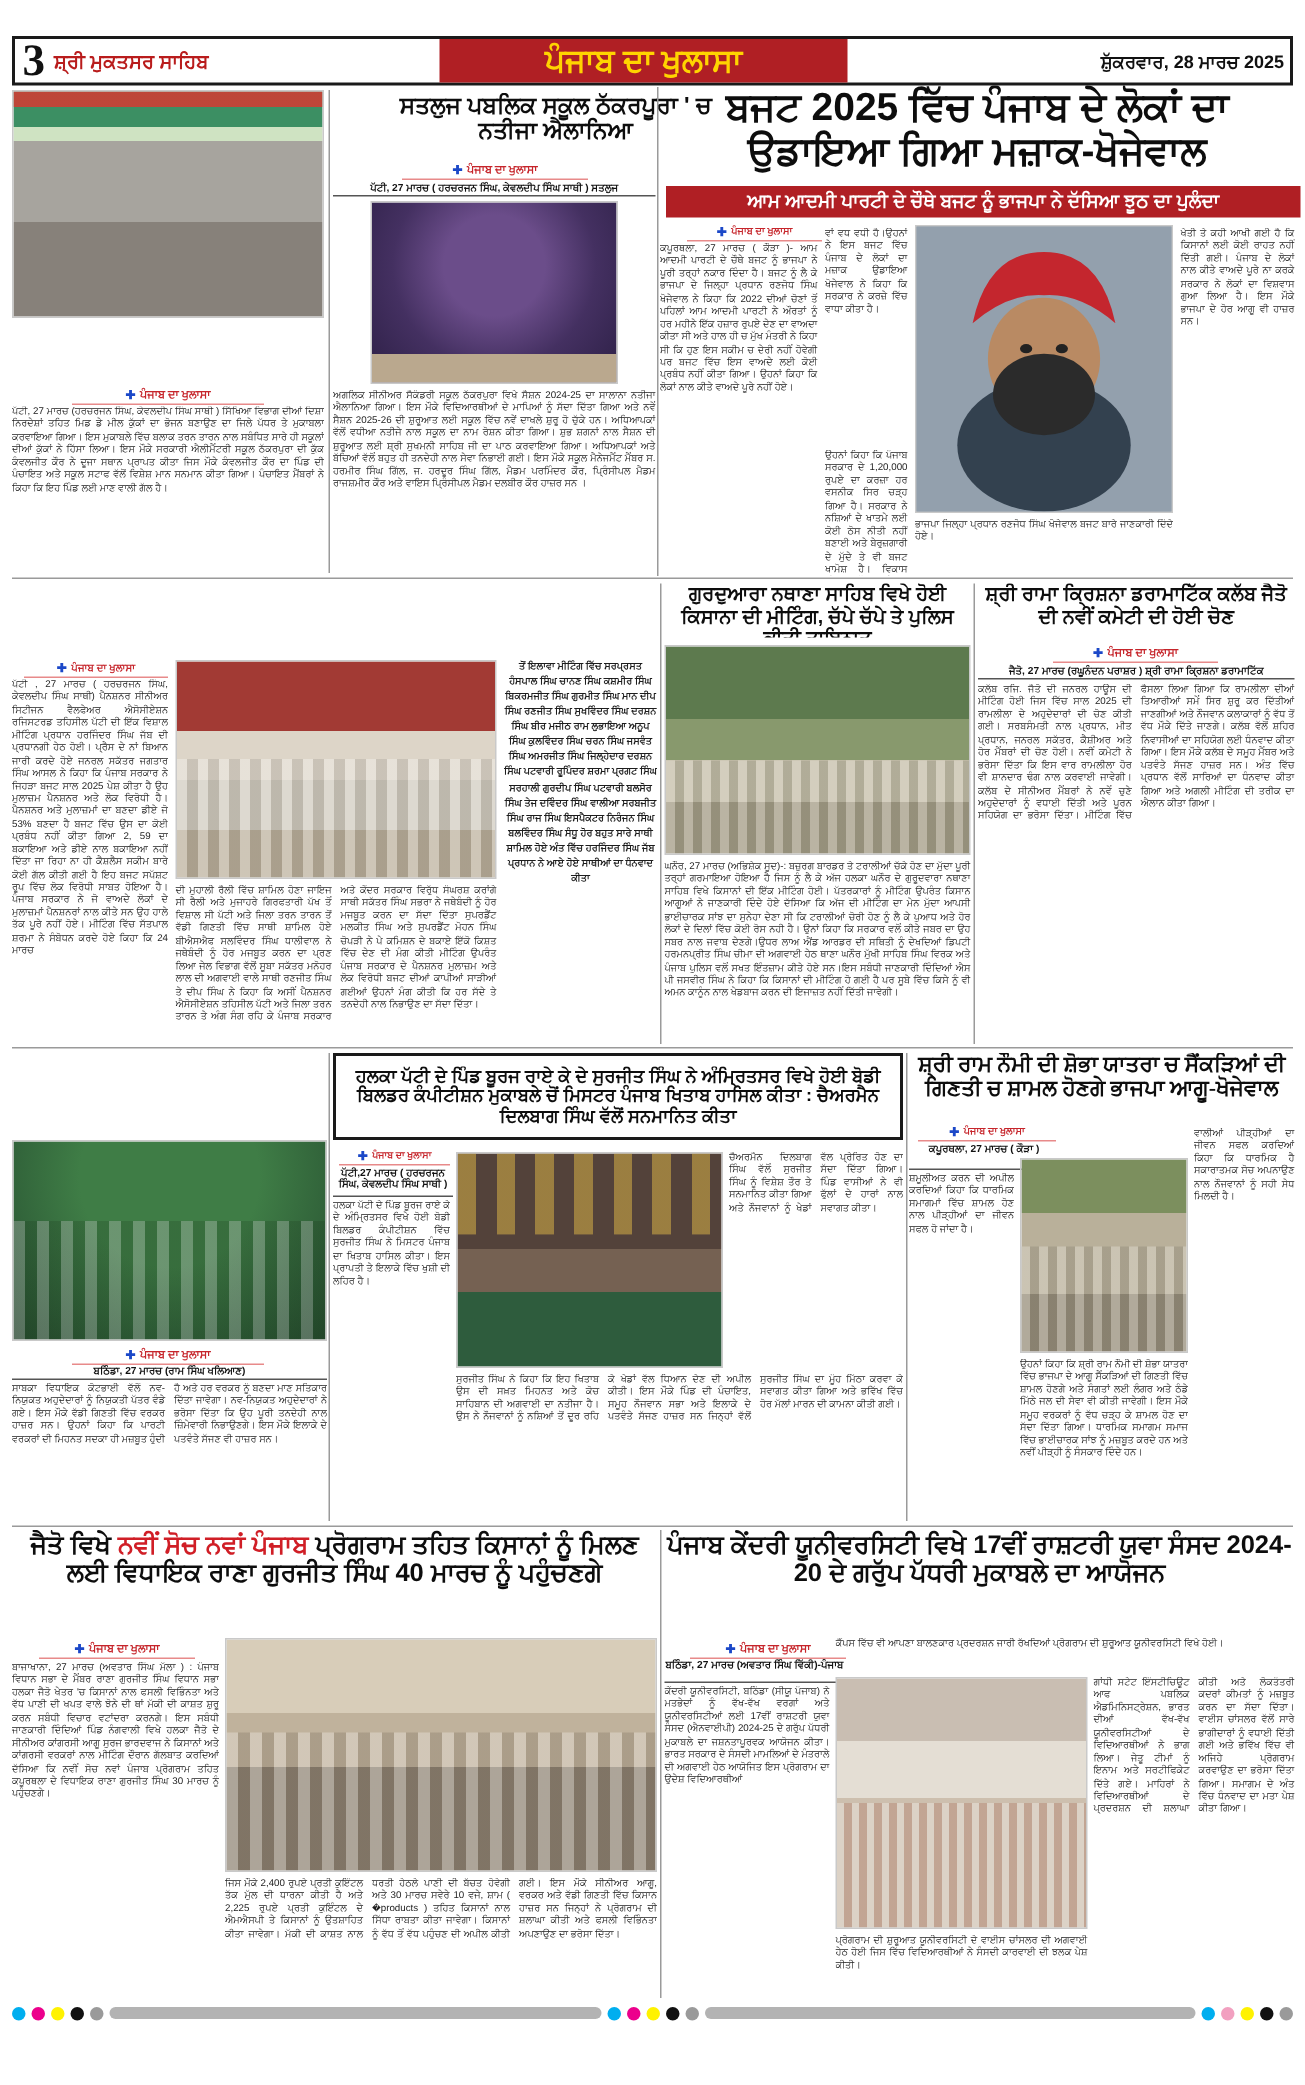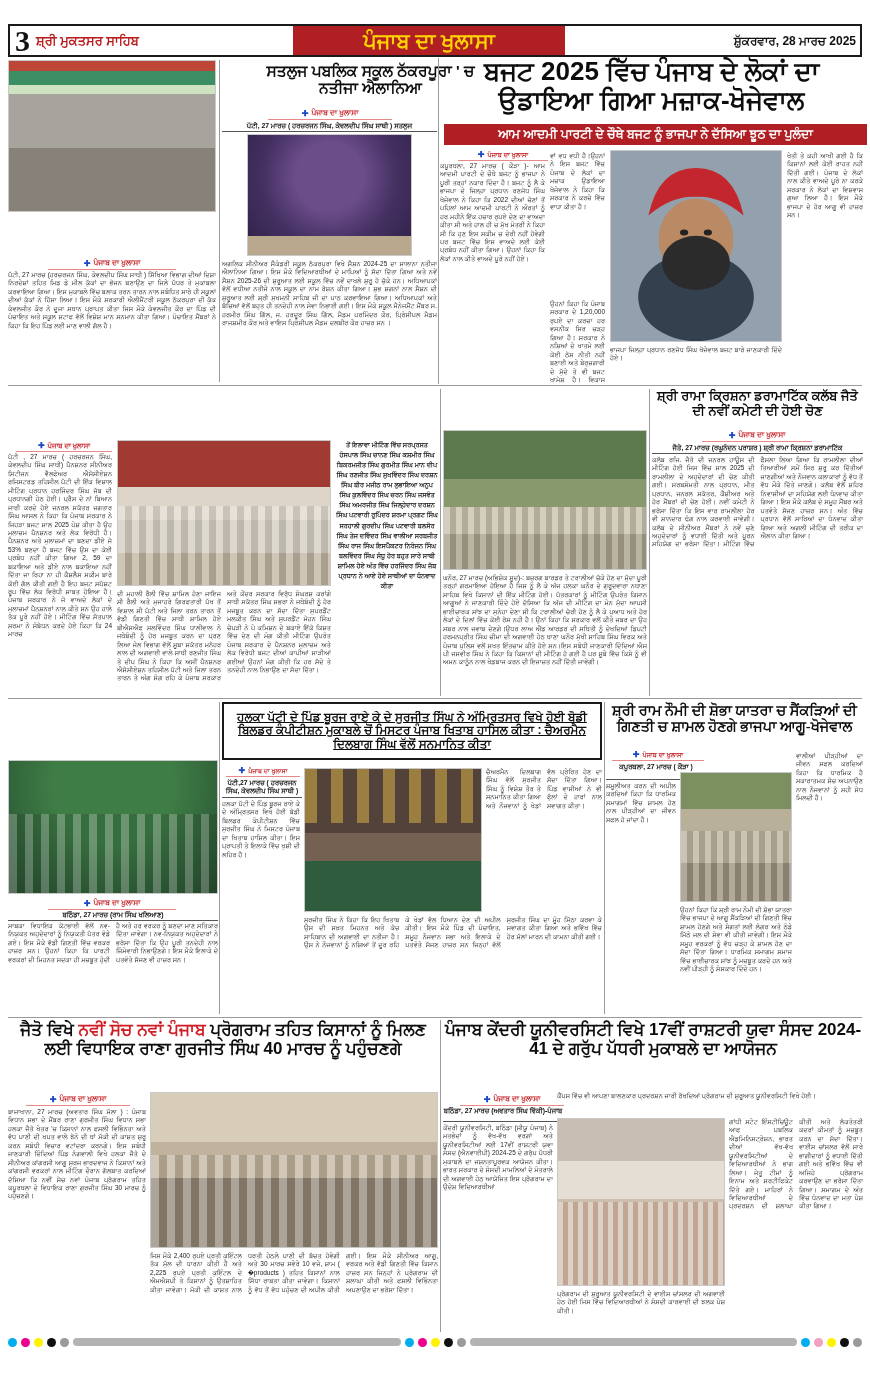--- a/index.html
+++ b/index.html
@@ -132,20 +132,21 @@
 
   <div class="abs mlogo" style="left:16px;top:441px;width:96px;font-size:6.8px;">
     <span class="plus">✚</span>
     <span>ਪੰਜਾਬ ਦਾ ਖੁਲਾਸਾ</span>
   </div>
   <div class="abs bt" style="left:8px;top:453px;width:104px;height:242px;">ਪੱਟੀ , 27 ਮਾਰਚ ( ਹਰਚਰਜਨ ਸਿੰਘ, ਕੇਵਲਦੀਪ ਸਿੰਘ ਸਾਥੀ) ਪੈਨਸ਼ਨਰ ਸੀਨੀਅਰ ਸਿਟੀਜਨ ਵੈਲਫੇਅਰ ਐਸੋਸੀਏਸ਼ਨ ਰਜਿਸਟਰਡ ਤਹਿਸੀਲ ਪੱਟੀ ਦੀ ਇੱਕ ਵਿਸ਼ਾਲ ਮੀਟਿੰਗ ਪ੍ਰਧਾਨ ਹਰਜਿੰਦਰ ਸਿੰਘ ਜੱਬ ਦੀ ਪ੍ਰਧਾਨਗੀ ਹੇਠ ਹੋਈ। ਪ੍ਰੈਸ ਦੇ ਨਾਂ ਬਿਆਨ ਜਾਰੀ ਕਰਦੇ ਹੋਏ ਜਨਰਲ ਸਕੱਤਰ ਜਗਤਾਰ ਸਿੰਘ ਆਸਲ ਨੇ ਕਿਹਾ ਕਿ ਪੰਜਾਬ ਸਰਕਾਰ ਨੇ ਜਿਹੜਾ ਬਜਟ ਸਾਲ 2025 ਪੇਸ਼ ਕੀਤਾ ਹੈ ਉਹ ਮੁਲਾਜ਼ਮ ਪੈਨਸ਼ਨਰ ਅਤੇ ਲੋਕ ਵਿਰੋਧੀ ਹੈ। ਪੈਨਸ਼ਨਰ ਅਤੇ ਮੁਲਾਜ਼ਮਾਂ ਦਾ ਬਣਦਾ ਡੀਏ ਜੋ 53% ਬਣਦਾ ਹੈ ਬਜਟ ਵਿੱਚ ਉਸ ਦਾ ਕੋਈ ਪ੍ਰਬੰਧ ਨਹੀਂ ਕੀਤਾ ਗਿਆ 2, 59 ਦਾ ਬਕਾਇਆ ਅਤੇ ਡੀਏ ਨਾਲ ਬਕਾਇਆ ਨਹੀਂ ਦਿੱਤਾ ਜਾ ਰਿਹਾ ਨਾ ਹੀ ਕੈਸ਼ਲੈਸ ਸਕੀਮ ਬਾਰੇ ਕੋਈ ਗੱਲ ਕੀਤੀ ਗਈ ਹੈ ਇਹ ਬਜਟ ਸਪੱਸ਼ਟ ਰੂਪ ਵਿੱਚ ਲੋਕ ਵਿਰੋਧੀ ਸਾਬਤ ਹੋਇਆ ਹੈ। ਪੰਜਾਬ ਸਰਕਾਰ ਨੇ ਜੋ ਵਾਅਦੇ ਲੋਕਾਂ ਦੇ ਮੁਲਾਜ਼ਮਾਂ ਪੈਨਸ਼ਨਰਾਂ ਨਾਲ ਕੀਤੇ ਸਨ ਉਹ ਹਾਲੇ ਤੱਕ ਪੂਰੇ ਨਹੀਂ ਹੋਏ। ਮੀਟਿੰਗ ਵਿੱਚ ਸੱਤਪਾਲ ਸ਼ਰਮਾ ਨੇ ਸੰਬੋਧਨ ਕਰਦੇ ਹੋਏ ਕਿਹਾ ਕਿ 24 ਮਾਰਚ</div>
   <div class="abs photo ph-pension" style="left:117px;top:440px;width:214px;height:146px;"></div>
   <div class="abs bt names" style="left:336px;top:440px;width:102px;height:256px;">ਤੋਂ ਇਲਾਵਾ ਮੀਟਿੰਗ ਵਿੱਚ ਸਰਪ੍ਰਸਤ ਹੰਸਪਾਲ ਸਿੰਘ ਚਾਨਣ ਸਿੰਘ ਕਸ਼ਮੀਰ ਸਿੰਘ ਬਿਕਰਮਜੀਤ ਸਿੰਘ ਗੁਰਮੀਤ ਸਿੰਘ ਮਾਨ ਦੀਪ ਸਿੰਘ ਰਣਜੀਤ ਸਿੰਘ ਸੁਖਵਿੰਦਰ ਸਿੰਘ ਦਰਸ਼ਨ ਸਿੰਘ ਬੀਰ ਮਜੀਠ ਰਾਮ ਲੁਭਾਇਆ ਅਨੂਪ ਸਿੰਘ ਕੁਲਵਿੰਦਰ ਸਿੰਘ ਚਰਨ ਸਿੰਘ ਜਸਵੰਤ ਸਿੰਘ ਅਮਰਜੀਤ ਸਿੰਘ ਜਿਲ੍ਹੇਦਾਰ ਦਰਸ਼ਨ ਸਿੰਘ ਪਟਵਾਰੀ ਰੂਪਿੰਦਰ ਸ਼ਰਮਾ ਪ੍ਰਗਟ ਸਿੰਘ ਸਰਹਾਲੀ ਗੁਰਦੀਪ ਸਿੰਘ ਪਟਵਾਰੀ ਬਲਸੋਰ ਸਿੰਘ ਤੇਜ ਦਵਿੰਦਰ ਸਿੰਘ ਵਾਲੀਆ ਸਰਬਜੀਤ ਸਿੰਘ ਰਾਜ ਸਿੰਘ ਇਸਪੈਕਟਰ ਨਿਰੰਜਨ ਸਿੰਘ ਬਲਵਿੰਦਰ ਸਿੰਘ ਸੰਧੂ ਹੋਰ ਬਹੁਤ ਸਾਰੇ ਸਾਥੀ ਸ਼ਾਮਿਲ ਹੋਏ ਅੰਤ ਵਿੱਚ ਹਰਜਿੰਦਰ ਸਿੰਘ ਜੱਬ ਪ੍ਰਧਾਨ ਨੇ ਆਏ ਹੋਏ ਸਾਥੀਆਂ ਦਾ ਧੰਨਵਾਦ ਕੀਤਾ</div>
   <div class="abs bt cols2" style="left:117px;top:590px;width:214px;height:106px;">ਦੀ ਮੁਹਾਲੀ ਰੈਲੀ ਵਿੱਚ ਸ਼ਾਮਿਲ ਹੋਣਾ ਜਾਇਜ ਸੀ ਰੈਲੀ ਅਤੇ ਮੁਜਾਹਰੇ ਗਿਰਫਤਾਰੀ ਪੱਖ ਤੋਂ ਵਿਸ਼ਾਲ ਸੀ ਪੱਟੀ ਅਤੇ ਜਿਲਾ ਤਰਨ ਤਾਰਨ ਤੋਂ ਵੱਡੀ ਗਿਣਤੀ ਵਿੱਚ ਸਾਥੀ ਸ਼ਾਮਿਲ ਹੋਏ ਬੀਐਸਐਫ ਸਲਵਿੰਦਰ ਸਿੰਘ ਧਾਲੀਵਾਲ ਨੇ ਜਥੇਬੰਦੀ ਨੂੰ ਹੋਰ ਮਜਬੂਤ ਕਰਨ ਦਾ ਪ੍ਰਣ ਲਿਆ ਜੇਲ ਵਿਭਾਗ ਵੱਲੋਂ ਸੂਬਾ ਸਕੱਤਰ ਮਨੋਹਰ ਲਾਲ ਦੀ ਅਗਵਾਈ ਵਾਲੇ ਸਾਥੀ ਰਣਜੀਤ ਸਿੰਘ ਤੇ ਦੀਪ ਸਿੰਘ ਨੇ ਕਿਹਾ ਕਿ ਅਸੀਂ ਪੈਨਸ਼ਨਰ ਐਸੋਸੀਏਸ਼ਨ ਤਹਿਸੀਲ ਪੱਟੀ ਅਤੇ ਜਿਲਾ ਤਰਨ ਤਾਰਨ ਤੇ ਅੰਗ ਸੰਗ ਰਹਿ ਕੇ ਪੰਜਾਬ ਸਰਕਾਰ ਅਤੇ ਕੇਂਦਰ ਸਰਕਾਰ ਵਿਰੁੱਧ ਸੰਘਰਸ਼ ਕਰਾਂਗੇ ਸਾਥੀ ਸਕੱਤਰ ਸਿੰਘ ਸਭਰਾ ਨੇ ਜਥੇਬੰਦੀ ਨੂੰ ਹੋਰ ਮਜਬੂਤ ਕਰਨ ਦਾ ਸੱਦਾ ਦਿੱਤਾ ਸੁਪਰਡੈਂਟ ਮਲਕੀਤ ਸਿੰਘ ਅਤੇ ਸੁਪਰਡੈਂਟ ਮੋਹਨ ਸਿੰਘ ਚੋਪੜੀ ਨੇ ਪੇ ਕਮਿਸ਼ਨ ਦੇ ਬਕਾਏ ਇੱਕੋ ਕਿਸ਼ਤ ਵਿੱਚ ਦੇਣ ਦੀ ਮੰਗ ਕੀਤੀ ਮੀਟਿੰਗ ਉਪਰੰਤ ਪੰਜਾਬ ਸਰਕਾਰ ਦੇ ਪੈਨਸ਼ਨਰ ਮੁਲਾਜ਼ਮ ਅਤੇ ਲੋਕ ਵਿਰੋਧੀ ਬਜਟ ਦੀਆਂ ਕਾਪੀਆਂ ਸਾੜੀਆਂ ਗਈਆਂ ਉਹਨਾਂ ਮੰਗ ਕੀਤੀ ਕਿ ਹਰ ਸੱਦੇ ਤੇ ਤਨਦੇਹੀ ਨਾਲ ਨਿਭਾਉਣ ਦਾ ਸੱਦਾ ਦਿੱਤਾ।</div>
 
+  <div class="abs hl" style="left:443px;top:389px;width:204px;height:36px;font-size:13px;">ਗੁਰਦੁਆਰਾ ਨਥਾਣਾ ਸਾਹਿਬ ਵਿਖੇ ਹੋਈ ਕਿਸਾਨਾ ਦੀ ਮੀਟਿੰਗ, ਚੱਪੇ ਚੱਪੇ ਤੇ ਪੁਲਿਸ ਕੀਤੀ ਤਾਇਨਾਤ</div>
   <div class="abs photo ph-gurdwara" style="left:443px;top:430px;width:204px;height:140px;"></div>
   <div class="abs bt" style="left:443px;top:574px;width:204px;height:122px;">ਘਨੌਰ, 27 ਮਾਰਚ (ਅਭਿਸ਼ੇਕ ਸੂਦ)-: ਬਜ਼ੁਰਗ ਬਾਰਡਰ ਤੇ ਟਰਾਲੀਆਂ ਚੱਕੇ ਹੋਣ ਦਾ ਮੁੱਦਾ ਪੂਰੀ ਤਰ੍ਹਾਂ ਗਰਮਾਇਆ ਹੋਇਆ ਹੈ ਜਿਸ ਨੂੰ ਲੈ ਕੇ ਅੱਜ ਹਲਕਾ ਘਨੌਰ ਦੇ ਗੁਰੂਦਵਾਰਾ ਨਥਾਣਾ ਸਾਹਿਬ ਵਿਖੇ ਕਿਸਾਨਾਂ ਦੀ ਇੱਕ ਮੀਟਿੰਗ ਹੋਈ। ਪੱਤਰਕਾਰਾਂ ਨੂੰ ਮੀਟਿੰਗ ਉਪਰੰਤ ਕਿਸਾਨ ਆਗੂਆਂ ਨੇ ਜਾਣਕਾਰੀ ਦਿੰਦੇ ਹੋਏ ਦੱਸਿਆ ਕਿ ਅੱਜ ਦੀ ਮੀਟਿੰਗ ਦਾ ਮੇਨ ਮੁੱਦਾ ਆਪਸੀ ਭਾਈਚਾਰਕ ਸਾਂਝ ਦਾ ਸੁਨੇਹਾ ਦੇਣਾ ਸੀ ਕਿ ਟਰਾਲੀਆਂ ਚੋਰੀ ਹੋਣ ਨੂੰ ਲੈ ਕੇ ਪੁਆਧ ਅਤੇ ਹੋਰ ਲੋਕਾਂ ਦੇ ਦਿਲਾਂ ਵਿੱਚ ਕੋਈ ਰੋਸ ਨਹੀ ਹੈ। ਉਨਾਂ ਕਿਹਾ ਕਿ ਸਰਕਾਰ ਵਲੋਂ ਕੀਤੇ ਜਬਰ ਦਾ ਉਹ ਸਬਰ ਨਾਲ ਜਵਾਬ ਦੇਣਗੇ।ਉਧਰ ਲਾਅ ਐਂਡ ਆਰਡਰ ਦੀ ਸਥਿਤੀ ਨੂੰ ਦੇਖਦਿਆਂ ਡਿਪਟੀ ਹਰਮਨਪ੍ਰੀਤ ਸਿੰਘ ਚੀਮਾ ਦੀ ਅਗਵਾਈ ਹੇਠ ਥਾਣਾ ਘਨੌਰ ਮੁੱਖੀ ਸਾਹਿਬ ਸਿੰਘ ਵਿਰਕ ਅਤੇ ਪੰਜਾਬ ਪੁਲਿਸ ਵਲੋਂ ਸਖਤ ਇੰਤਜ਼ਾਮ ਕੀਤੇ ਹੋਏ ਸਨ।ਇਸ ਸਬੰਧੀ ਜਾਣਕਾਰੀ ਦਿੰਦਿਆਂ ਐਸ ਪੀ ਜਸਵੀਰ ਸਿੰਘ ਨੇ ਕਿਹਾ ਕਿ ਕਿਸਾਨਾਂ ਦੀ ਮੀਟਿੰਗ ਹੋ ਗਈ ਹੈ ਪਰ ਸੂਬੇ ਵਿੱਚ ਕਿਸੇ ਨੂੰ ਵੀ ਅਮਨ ਕਾਨੂੰਨ ਨਾਲ ਖੇਡਬਾਜ ਕਰਨ ਦੀ ਇਜਾਜ਼ਤ ਨਹੀਂ ਦਿੱਤੀ ਜਾਵੇਗੀ।</div>
 
   <div class="abs hl" style="left:652px;top:389px;width:211px;height:36px;font-size:13px;">ਸ਼੍ਰੀ ਰਾਮਾ ਕ੍ਰਿਸ਼ਨਾ ਡਰਾਮਾਟਿੱਕ ਕਲੱਬ ਜੈਤੋ ਦੀ  ਨਵੀਂ ਕਮੇਟੀ ਦੀ ਹੋਈ ਚੋਣ</div>
   <div class="abs mlogo" style="left:702px;top:430px;width:110px;">
     <span class="plus">✚</span>
     <span>ਪੰਜਾਬ ਦਾ ਖੁਲਾਸਾ</span>
   </div>
   <div class="abs byl" style="left:652px;top:443px;width:211px;">ਜੈਤੋ, 27 ਮਾਰਚ (ਰਘੂਨੰਦਨ ਪਰਾਸ਼ਰ ) ਸ਼੍ਰੀ ਰਾਮਾ ਕ੍ਰਿਸ਼ਨਾ ਡਰਾਮਾਟਿੱਕ</div>
   <div class="abs bt cols2" style="left:652px;top:456px;width:211px;height:240px;">ਕਲੱਬ ਰਜਿ. ਜੈਤੋ ਦੀ ਜਨਰਲ ਹਾਊਸ ਦੀ ਮੀਟਿੰਗ ਹੋਈ ਜਿਸ ਵਿੱਚ ਸਾਲ 2025 ਦੀ ਰਾਮਲੀਲਾ ਦੇ ਅਹੁਦੇਦਾਰਾਂ ਦੀ ਚੋਣ ਕੀਤੀ ਗਈ। ਸਰਬਸੰਮਤੀ ਨਾਲ ਪ੍ਰਧਾਨ, ਮੀਤ ਪ੍ਰਧਾਨ, ਜਨਰਲ ਸਕੱਤਰ, ਕੈਸ਼ੀਅਰ ਅਤੇ ਹੋਰ ਮੈਂਬਰਾਂ ਦੀ ਚੋਣ ਹੋਈ। ਨਵੀਂ ਕਮੇਟੀ ਨੇ ਭਰੋਸਾ ਦਿੱਤਾ ਕਿ ਇਸ ਵਾਰ ਰਾਮਲੀਲਾ ਹੋਰ ਵੀ ਸ਼ਾਨਦਾਰ ਢੰਗ ਨਾਲ ਕਰਵਾਈ ਜਾਵੇਗੀ। ਕਲੱਬ ਦੇ ਸੀਨੀਅਰ ਮੈਂਬਰਾਂ ਨੇ ਨਵੇਂ ਚੁਣੇ ਅਹੁਦੇਦਾਰਾਂ ਨੂੰ ਵਧਾਈ ਦਿੱਤੀ ਅਤੇ ਪੂਰਨ ਸਹਿਯੋਗ ਦਾ ਭਰੋਸਾ ਦਿੱਤਾ। ਮੀਟਿੰਗ ਵਿੱਚ ਫੈਸਲਾ ਲਿਆ ਗਿਆ ਕਿ ਰਾਮਲੀਲਾ ਦੀਆਂ ਤਿਆਰੀਆਂ ਸਮੇਂ ਸਿਰ ਸ਼ੁਰੂ ਕਰ ਦਿੱਤੀਆਂ ਜਾਣਗੀਆਂ ਅਤੇ ਨੌਜਵਾਨ ਕਲਾਕਾਰਾਂ ਨੂੰ ਵੱਧ ਤੋਂ ਵੱਧ ਮੌਕੇ ਦਿੱਤੇ ਜਾਣਗੇ। ਕਲੱਬ ਵੱਲੋਂ ਸ਼ਹਿਰ ਨਿਵਾਸੀਆਂ ਦਾ ਸਹਿਯੋਗ ਲਈ ਧੰਨਵਾਦ ਕੀਤਾ ਗਿਆ। ਇਸ ਮੌਕੇ ਕਲੱਬ ਦੇ ਸਮੂਹ ਮੈਂਬਰ ਅਤੇ ਪਤਵੰਤੇ ਸੱਜਣ ਹਾਜ਼ਰ ਸਨ। ਅੰਤ ਵਿੱਚ ਪ੍ਰਧਾਨ ਵੱਲੋਂ ਸਾਰਿਆਂ ਦਾ ਧੰਨਵਾਦ ਕੀਤਾ ਗਿਆ ਅਤੇ ਅਗਲੀ ਮੀਟਿੰਗ ਦੀ ਤਰੀਕ ਦਾ ਐਲਾਨ ਕੀਤਾ ਗਿਆ।</div>
@@ -156,21 +157,21 @@
 
   <div class="abs photo ph-kotbhai" style="left:8px;top:760px;width:210px;height:134px;"></div>
   <div class="abs mlogo" style="left:48px;top:898px;width:128px;">
     <span class="plus">✚</span>
     <span>ਪੰਜਾਬ ਦਾ ਖੁਲਾਸਾ</span>
   </div>
   <div class="abs byl" style="left:8px;top:910px;width:210px;">ਬਠਿੰਡਾ, 27 ਮਾਰਚ (ਰਾਮ ਸਿੰਘ ਖਲਿਆਣ)</div>
   <div class="abs bt cols2" style="left:8px;top:922px;width:210px;height:92px;">ਸਾਬਕਾ ਵਿਧਾਇਕ ਕੋਟਭਾਈ ਵੱਲੋਂ ਨਵ-ਨਿਯੁਕਤ ਅਹੁਦੇਦਾਰਾਂ ਨੂੰ ਨਿਯੁਕਤੀ ਪੱਤਰ ਵੰਡੇ ਗਏ। ਇਸ ਮੌਕੇ ਵੱਡੀ ਗਿਣਤੀ ਵਿੱਚ ਵਰਕਰ ਹਾਜ਼ਰ ਸਨ। ਉਹਨਾਂ ਕਿਹਾ ਕਿ ਪਾਰਟੀ ਵਰਕਰਾਂ ਦੀ ਮਿਹਨਤ ਸਦਕਾ ਹੀ ਮਜ਼ਬੂਤ ਹੁੰਦੀ ਹੈ ਅਤੇ ਹਰ ਵਰਕਰ ਨੂੰ ਬਣਦਾ ਮਾਣ ਸਤਿਕਾਰ ਦਿੱਤਾ ਜਾਵੇਗਾ। ਨਵ-ਨਿਯੁਕਤ ਅਹੁਦੇਦਾਰਾਂ ਨੇ ਭਰੋਸਾ ਦਿੱਤਾ ਕਿ ਉਹ ਪੂਰੀ ਤਨਦੇਹੀ ਨਾਲ ਜ਼ਿੰਮੇਵਾਰੀ ਨਿਭਾਉਣਗੇ। ਇਸ ਮੌਕੇ ਇਲਾਕੇ ਦੇ ਪਤਵੰਤੇ ਸੱਜਣ ਵੀ ਹਾਜ਼ਰ ਸਨ।</div>
 
   <div class="abs boxhead" style="left:222px;top:702px;width:380px;height:58px;">
-    <div class="hl" style="font-size:12px;text-decoration:underline;">ਹਲਕਾ ਪੱਟੀ ਦੇ ਪਿੰਡ ਬੂਰਜ ਰਾਏ ਕੇ ਦੇ ਸੁਰਜੀਤ ਸਿੰਘ ਨੇ ਅੰਮ੍ਰਿਤਸਰ ਵਿਖੇ ਹੋਈ ਬੋਡੀ ਬਿਲਡਰ ਕੰਪੀਟੀਸ਼ਨ ਮੁਕਾਬਲੇ ਚੋਂ ਮਿਸਟਰ ਪੰਜਾਬ ਖਿਤਾਬ ਹਾਸਿਲ ਕੀਤਾ : ਚੈਅਰਮੈਨ ਦਿਲਬਾਗ ਸਿੰਘ ਵੱਲੋਂ ਸਨਮਾਨਿਤ ਕੀਤਾ</div>
+    <div class="hl" style="font-size:12px;">ਹਲਕਾ ਪੱਟੀ ਦੇ ਪਿੰਡ ਬੂਰਜ ਰਾਏ ਕੇ ਦੇ ਸੁਰਜੀਤ ਸਿੰਘ ਨੇ ਅੰਮ੍ਰਿਤਸਰ ਵਿਖੇ ਹੋਈ ਬੋਡੀ ਬਿਲਡਰ ਕੰਪੀਟੀਸ਼ਨ ਮੁਕਾਬਲੇ ਚੋਂ ਮਿਸਟਰ ਪੰਜਾਬ ਖਿਤਾਬ ਹਾਸਿਲ ਕੀਤਾ : ਚੈਅਰਮੈਨ ਦਿਲਬਾਗ ਸਿੰਘ ਵੱਲੋਂ ਸਨਮਾਨਿਤ ਕੀਤਾ</div>
   </div>
   <div class="abs mlogo" style="left:226px;top:766px;width:74px;font-size:6.3px;">
     <span class="plus">✚</span>
     <span>ਪੰਜਾਬ ਦਾ ਖੁਲਾਸਾ</span>
   </div>
   <div class="abs byl" style="left:222px;top:778px;width:80px;white-space:normal;height:20px;">ਪੱਟੀ,27 ਮਾਰਚ ( ਹਰਚਰਜਨ ਸਿੰਘ, ਕੇਵਲਦੀਪ ਸਿੰਘ ਸਾਥੀ )</div>
   <div class="abs bt" style="left:222px;top:800px;width:78px;height:214px;">ਹਲਕਾ ਪੱਟੀ ਦੇ ਪਿੰਡ ਬੂਰਜ ਰਾਏ ਕੇ ਦੇ ਅੰਮ੍ਰਿਤਸਰ ਵਿਖੇ ਹੋਈ ਬੋਡੀ ਬਿਲਡਰ ਕੰਪੀਟੀਸ਼ਨ ਵਿੱਚ ਸੁਰਜੀਤ ਸਿੰਘ ਨੇ ਮਿਸਟਰ ਪੰਜਾਬ ਦਾ ਖਿਤਾਬ ਹਾਸਿਲ ਕੀਤਾ। ਇਸ ਪ੍ਰਾਪਤੀ ਤੇ ਇਲਾਕੇ ਵਿੱਚ ਖੁਸ਼ੀ ਦੀ ਲਹਿਰ ਹੈ।</div>
   <div class="abs photo ph-award" style="left:304px;top:768px;width:178px;height:144px;"></div>
   <div class="abs bt cols2" style="left:486px;top:768px;width:116px;height:144px;">ਚੈਅਰਮੈਨ ਦਿਲਬਾਗ ਸਿੰਘ ਵੱਲੋਂ ਸੁਰਜੀਤ ਸਿੰਘ ਨੂੰ ਵਿਸ਼ੇਸ਼ ਤੌਰ ਤੇ ਸਨਮਾਨਿਤ ਕੀਤਾ ਗਿਆ ਅਤੇ ਨੌਜਵਾਨਾਂ ਨੂੰ ਖੇਡਾਂ ਵੱਲ ਪ੍ਰੇਰਿਤ ਹੋਣ ਦਾ ਸੱਦਾ ਦਿੱਤਾ ਗਿਆ। ਪਿੰਡ ਵਾਸੀਆਂ ਨੇ ਵੀ ਫੁੱਲਾਂ ਦੇ ਹਾਰਾਂ ਨਾਲ ਸਵਾਗਤ ਕੀਤਾ।</div>
   <div class="abs bt cols3" style="left:304px;top:916px;width:298px;height:98px;">ਸੁਰਜੀਤ ਸਿੰਘ ਨੇ ਕਿਹਾ ਕਿ ਇਹ ਖਿਤਾਬ ਉਸ ਦੀ ਸਖ਼ਤ ਮਿਹਨਤ ਅਤੇ ਕੋਚ ਸਾਹਿਬਾਨ ਦੀ ਅਗਵਾਈ ਦਾ ਨਤੀਜਾ ਹੈ। ਉਸ ਨੇ ਨੌਜਵਾਨਾਂ ਨੂੰ ਨਸ਼ਿਆਂ ਤੋਂ ਦੂਰ ਰਹਿ ਕੇ ਖੇਡਾਂ ਵੱਲ ਧਿਆਨ ਦੇਣ ਦੀ ਅਪੀਲ ਕੀਤੀ। ਇਸ ਮੌਕੇ ਪਿੰਡ ਦੀ ਪੰਚਾਇਤ, ਸਮੂਹ ਨੌਜਵਾਨ ਸਭਾ ਅਤੇ ਇਲਾਕੇ ਦੇ ਪਤਵੰਤੇ ਸੱਜਣ ਹਾਜ਼ਰ ਸਨ ਜਿਨ੍ਹਾਂ ਵੱਲੋਂ ਸੁਰਜੀਤ ਸਿੰਘ ਦਾ ਮੂੰਹ ਮਿੱਠਾ ਕਰਵਾ ਕੇ ਸਵਾਗਤ ਕੀਤਾ ਗਿਆ ਅਤੇ ਭਵਿੱਖ ਵਿੱਚ ਹੋਰ ਮੱਲਾਂ ਮਾਰਨ ਦੀ ਕਾਮਨਾ ਕੀਤੀ ਗਈ।</div>
@@ -194,21 +195,21 @@
     <span>ਜੈਤੋ ਵਿਖੇ </span><span class="red">ਨਵੀਂ ਸੋਚ ਨਵਾਂ ਪੰਜਾਬ</span><span> ਪ੍ਰੋਗਰਾਮ ਤਹਿਤ ਕਿਸਾਨਾਂ ਨੂੰ ਮਿਲਣ ਲਈ ਵਿਧਾਇਕ ਰਾਣਾ ਗੁਰਜੀਤ ਸਿੰਘ 40 ਮਾਰਚ ਨੂੰ ਪਹੁੰਚਣਗੇ</span>
   </div>
   <div class="abs mlogo" style="left:26px;top:1094px;width:104px;">
     <span class="plus">✚</span>
     <span>ਪੰਜਾਬ ਦਾ ਖੁਲਾਸਾ</span>
   </div>
   <div class="abs bt" style="left:8px;top:1108px;width:138px;height:222px;">ਬਾਜਾਖਾਨਾ, 27 ਮਾਰਚ (ਅਵਤਾਰ ਸਿੰਘ ਮੱਲਾ ) : ਪੰਜਾਬ ਵਿਧਾਨ ਸਭਾ ਦੇ ਮੈਂਬਰ ਰਾਣਾ ਗੁਰਜੀਤ ਸਿੰਘ ਵਿਧਾਨ ਸਭਾ ਹਲਕਾ ਜੈਤੋ ਖੇਤਰ 'ਚ ਕਿਸਾਨਾਂ ਨਾਲ ਫਸਲੀ ਵਿਭਿੰਨਤਾ ਅਤੇ ਵੱਧ ਪਾਣੀ ਦੀ ਖਪਤ ਵਾਲੇ ਝੋਨੇ ਦੀ ਥਾਂ ਮੱਕੀ ਦੀ ਕਾਸ਼ਤ ਸ਼ੁਰੂ ਕਰਨ ਸਬੰਧੀ ਵਿਚਾਰ ਵਟਾਂਦਰਾ ਕਰਨਗੇ। ਇਸ ਸਬੰਧੀ ਜਾਣਕਾਰੀ ਦਿੰਦਿਆਂ ਪਿੰਡ ਨੰਗਵਾਲੀ ਵਿਖੇ ਹਲਕਾ ਜੈਤੋ ਦੇ ਸੀਨੀਅਰ ਕਾਂਗਰਸੀ ਆਗੂ ਸੁਰਜ ਭਾਰਦਵਾਜ ਨੇ ਕਿਸਾਨਾਂ ਅਤੇ ਕਾਂਗਰਸੀ ਵਰਕਰਾਂ ਨਾਲ ਮੀਟਿੰਗ ਦੌਰਾਨ ਗੱਲਬਾਤ ਕਰਦਿਆਂ ਦੱਸਿਆ ਕਿ ਨਵੀਂ ਸੋਚ ਨਵਾਂ ਪੰਜਾਬ ਪ੍ਰੋਗਰਾਮ ਤਹਿਤ ਕਪੂਰਥਲਾ ਦੇ ਵਿਧਾਇਕ ਰਾਣਾ ਗੁਰਜੀਤ ਸਿੰਘ 30 ਮਾਰਚ ਨੂੰ ਪਹੁੰਚਣਗੇ।</div>
   <div class="abs photo ph-rana" style="left:150px;top:1092px;width:288px;height:156px;"></div>
   <div class="abs bt cols3" style="left:150px;top:1252px;width:288px;height:80px;">ਜਿਸ ਮੌਕੇ 2,400 ਰੁਪਏ ਪ੍ਰਤੀ ਕੁਇੰਟਲ ਤੱਕ ਮੁੱਲ ਦੀ ਧਾਰਨਾ ਕੀਤੀ ਹੈ ਅਤੇ 2,225 ਰੁਪਏ ਪ੍ਰਤੀ ਕੁਇੰਟਲ ਦੇ ਐਮਐਸਪੀ ਤੇ ਕਿਸਾਨਾਂ ਨੂੰ ਉਤਸ਼ਾਹਿਤ ਕੀਤਾ ਜਾਵੇਗਾ। ਮੱਕੀ ਦੀ ਕਾਸ਼ਤ ਨਾਲ ਧਰਤੀ ਹੇਠਲੇ ਪਾਣੀ ਦੀ ਬੱਚਤ ਹੋਵੇਗੀ ਅਤੇ 30 ਮਾਰਚ ਸਵੇਰੇ 10 ਵਜੇ, ਸ਼ਾਮ ( �products ) ਤਹਿਤ ਕਿਸਾਨਾਂ ਨਾਲ ਸਿੱਧਾ ਰਾਬਤਾ ਕੀਤਾ ਜਾਵੇਗਾ। ਕਿਸਾਨਾਂ ਨੂੰ ਵੱਧ ਤੋਂ ਵੱਧ ਪਹੁੰਚਣ ਦੀ ਅਪੀਲ ਕੀਤੀ ਗਈ। ਇਸ ਮੌਕੇ ਸੀਨੀਅਰ ਆਗੂ, ਵਰਕਰ ਅਤੇ ਵੱਡੀ ਗਿਣਤੀ ਵਿੱਚ ਕਿਸਾਨ ਹਾਜ਼ਰ ਸਨ ਜਿਨ੍ਹਾਂ ਨੇ ਪ੍ਰੋਗਰਾਮ ਦੀ ਸ਼ਲਾਘਾ ਕੀਤੀ ਅਤੇ ਫਸਲੀ ਵਿਭਿੰਨਤਾ ਅਪਣਾਉਣ ਦਾ ਭਰੋਸਾ ਦਿੱਤਾ।</div>
 
-  <div class="abs hl" style="left:443px;top:1020px;width:420px;height:46px;font-size:17px;">ਪੰਜਾਬ ਕੇਂਦਰੀ ਯੂਨੀਵਰਸਿਟੀ ਵਿਖੇ 17ਵੀਂ ਰਾਸ਼ਟਰੀ ਯੁਵਾ ਸੰਸਦ 2024-41 ਦੇ ਗਰੁੱਪ ਪੱਧਰੀ ਮੁਕਾਬਲੇ ਦਾ ਆਯੋਜਨ</div>
+  <div class="abs hl" style="left:443px;top:1020px;width:420px;height:46px;font-size:17px;">ਪੰਜਾਬ ਕੇਂਦਰੀ ਯੂਨੀਵਰਸਿਟੀ ਵਿਖੇ 17ਵੀਂ ਰਾਸ਼ਟਰੀ ਯੁਵਾ ਸੰਸਦ 2024-20 ਦੇ ਗਰੁੱਪ ਪੱਧਰੀ ਮੁਕਾਬਲੇ ਦਾ ਆਯੋਜਨ</div>
   <div class="abs mlogo" style="left:460px;top:1094px;width:104px;">
     <span class="plus">✚</span>
     <span>ਪੰਜਾਬ ਦਾ ਖੁਲਾਸਾ</span>
   </div>
   <div class="abs byl" style="left:443px;top:1106px;width:120px;white-space:normal;height:16px;">ਬਠਿੰਡਾ, 27 ਮਾਰਚ (ਅਵਤਾਰ ਸਿੰਘ ਵਿੱਕੀ)-ਪੰਜਾਬ</div>
   <div class="abs bt" style="left:443px;top:1124px;width:110px;height:208px;">ਕੇਂਦਰੀ ਯੂਨੀਵਰਸਿਟੀ, ਬਠਿੰਡਾ (ਸੀਯੂ ਪੰਜਾਬ) ਨੇ ਮਤਭੇਦਾਂ ਨੂੰ ਵੱਖ-ਵੱਖ ਵਰਗਾਂ ਅਤੇ ਯੂਨੀਵਰਸਿਟੀਆਂ ਲਈ 17ਵੀਂ ਰਾਸ਼ਟਰੀ ਯੁਵਾ ਸੰਸਦ (ਐਨਵਾਈਪੀ) 2024-25 ਦੇ ਗਰੁੱਪ ਪੱਧਰੀ ਮੁਕਾਬਲੇ ਦਾ ਜਸ਼ਨਤਾਪੂਰਵਕ ਆਯੋਜਨ ਕੀਤਾ। ਭਾਰਤ ਸਰਕਾਰ ਦੇ ਸੰਸਦੀ ਮਾਮਲਿਆਂ ਦੇ ਮੰਤਰਾਲੇ ਦੀ ਅਗਵਾਈ ਹੇਠ ਆਯੋਜਿਤ ਇਸ ਪ੍ਰੋਗਰਾਮ ਦਾ ਉਦੇਸ਼ ਵਿਦਿਆਰਥੀਆਂ</div>
   <div class="abs bt" style="left:557px;top:1092px;width:306px;height:24px;">ਕੈਂਪਸ ਵਿੱਚ ਵੀ ਆਪਣਾ ਬਾਲਣਕਾਰ ਪ੍ਰਦਰਸ਼ਨ ਜਾਰੀ ਰੱਖਦਿਆਂ ਪ੍ਰੋਗਰਾਮ ਦੀ ਸ਼ੁਰੂਆਤ ਯੂਨੀਵਰਸਿਟੀ ਵਿਖੇ ਹੋਈ।</div>
   <div class="abs photo ph-univ" style="left:557px;top:1118px;width:168px;height:168px;"></div>
   <div class="abs bt cols2" style="left:729px;top:1118px;width:134px;height:214px;">ਗਾਂਧੀ ਸਟੇਟ ਇੰਸਟੀਚਿਊਟ ਆਫ ਪਬਲਿਕ ਐਡਮਿਨਿਸਟ੍ਰੇਸ਼ਨ, ਭਾਰਤ ਦੀਆਂ ਵੱਖ-ਵੱਖ ਯੂਨੀਵਰਸਿਟੀਆਂ ਦੇ ਵਿਦਿਆਰਥੀਆਂ ਨੇ ਭਾਗ ਲਿਆ। ਜੇਤੂ ਟੀਮਾਂ ਨੂੰ ਇਨਾਮ ਅਤੇ ਸਰਟੀਫਿਕੇਟ ਦਿੱਤੇ ਗਏ। ਮਾਹਿਰਾਂ ਨੇ ਵਿਦਿਆਰਥੀਆਂ ਦੇ ਪ੍ਰਦਰਸ਼ਨ ਦੀ ਸ਼ਲਾਘਾ ਕੀਤੀ ਅਤੇ ਲੋਕਤੰਤਰੀ ਕਦਰਾਂ ਕੀਮਤਾਂ ਨੂੰ ਮਜ਼ਬੂਤ ਕਰਨ ਦਾ ਸੱਦਾ ਦਿੱਤਾ। ਵਾਈਸ ਚਾਂਸਲਰ ਵੱਲੋਂ ਸਾਰੇ ਭਾਗੀਦਾਰਾਂ ਨੂੰ ਵਧਾਈ ਦਿੱਤੀ ਗਈ ਅਤੇ ਭਵਿੱਖ ਵਿੱਚ ਵੀ ਅਜਿਹੇ ਪ੍ਰੋਗਰਾਮ ਕਰਵਾਉਣ ਦਾ ਭਰੋਸਾ ਦਿੱਤਾ ਗਿਆ। ਸਮਾਗਮ ਦੇ ਅੰਤ ਵਿੱਚ ਧੰਨਵਾਦ ਦਾ ਮਤਾ ਪੇਸ਼ ਕੀਤਾ ਗਿਆ।</div>
   <div class="abs bt" style="left:557px;top:1290px;width:168px;height:42px;">ਪ੍ਰੋਗਰਾਮ ਦੀ ਸ਼ੁਰੂਆਤ ਯੂਨੀਵਰਸਿਟੀ ਦੇ ਵਾਈਸ ਚਾਂਸਲਰ ਦੀ ਅਗਵਾਈ ਹੇਠ ਹੋਈ ਜਿਸ ਵਿੱਚ ਵਿਦਿਆਰਥੀਆਂ ਨੇ ਸੰਸਦੀ ਕਾਰਵਾਈ ਦੀ ਝਲਕ ਪੇਸ਼ ਕੀਤੀ।</div>

